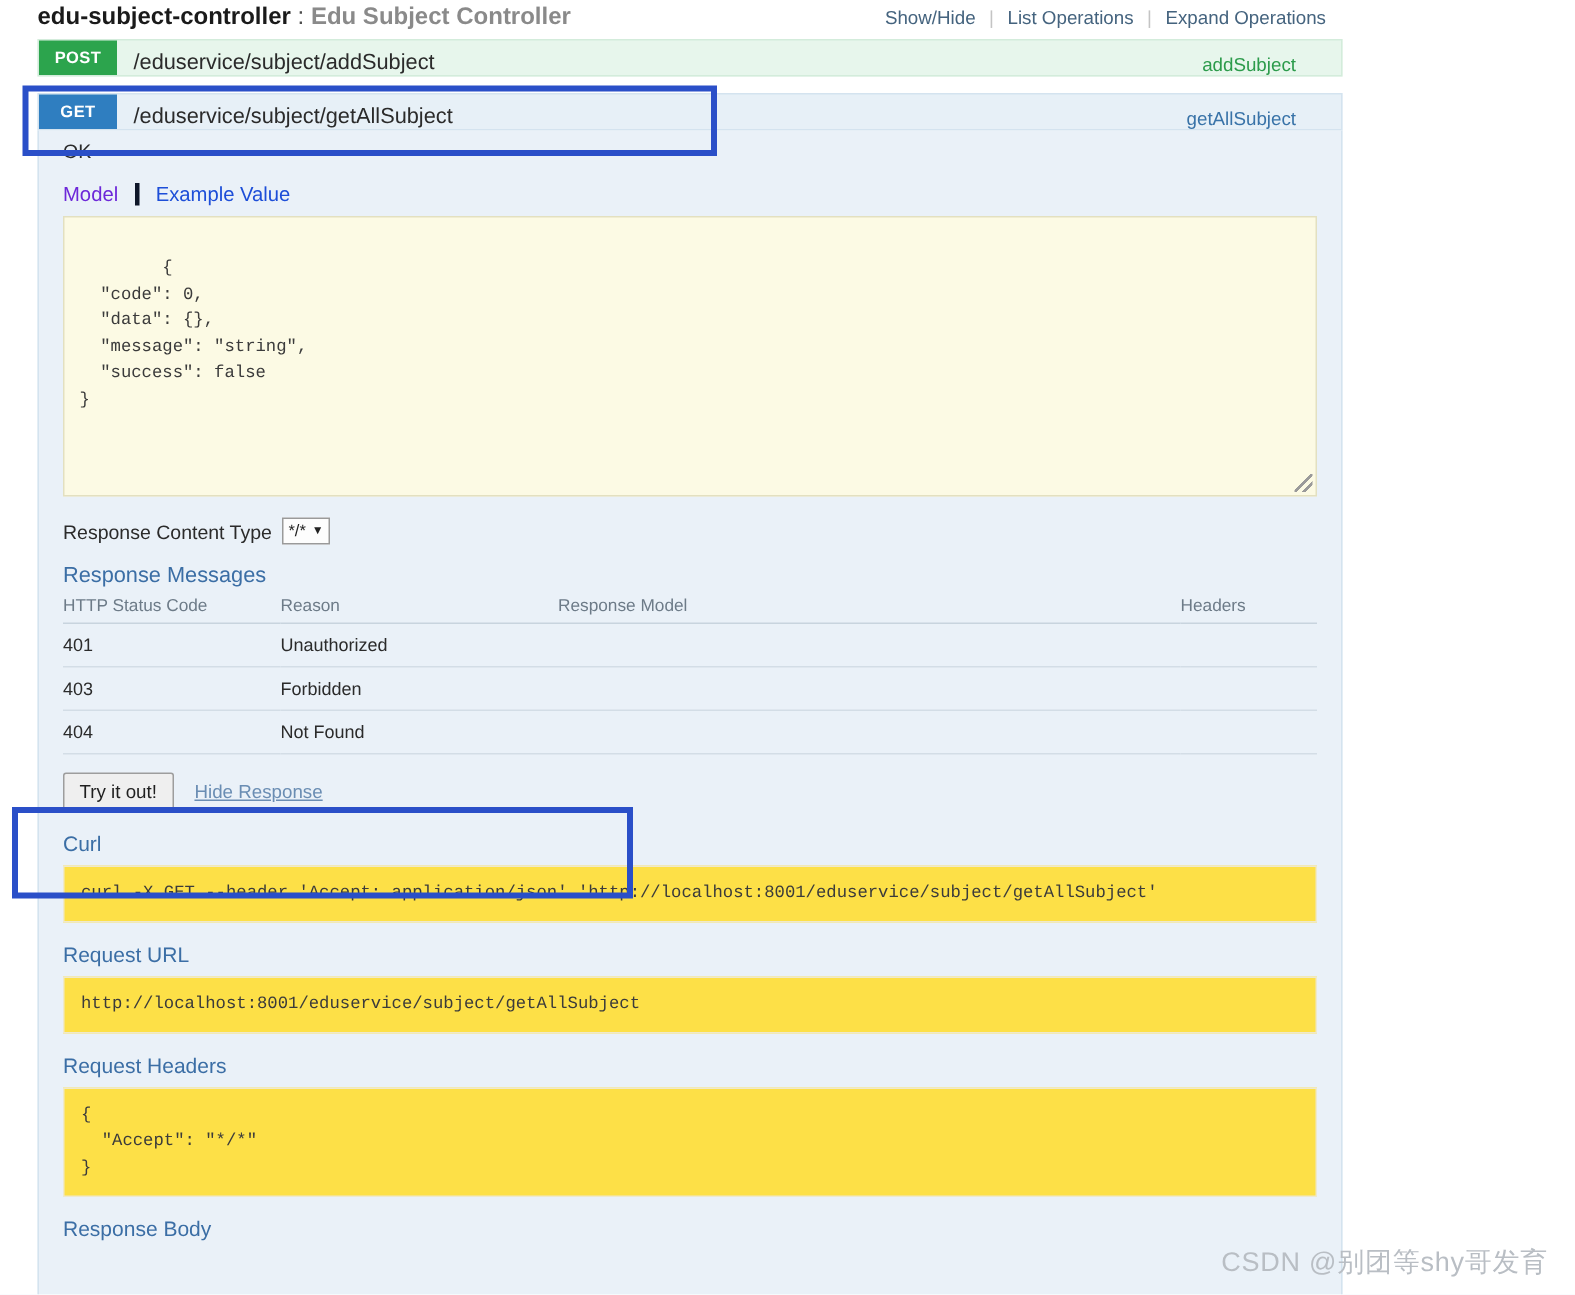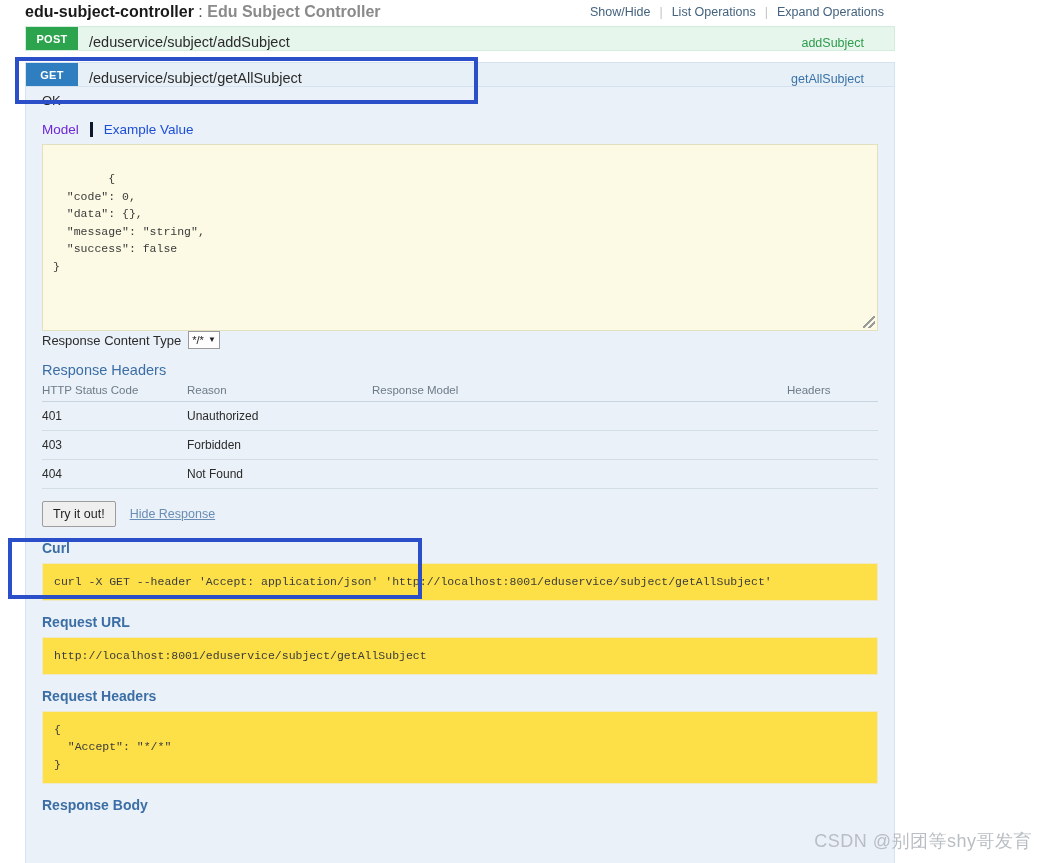--- a/index.html
+++ b/index.html
@@ -83,21 +83,21 @@
     color: #3b3b3b; white-space: pre; line-height: 1.52;
     padding: 8px 10px; position: relative; overflow: hidden;
   }
   .resize-grip {
     position: absolute; right: 2px; bottom: 2px; width: 12px; height: 12px;
     background:
       linear-gradient(135deg, transparent 45%, #9a9a9a 45%, #9a9a9a 55%, transparent 55%),
       linear-gradient(135deg, transparent 70%, #9a9a9a 70%, #9a9a9a 80%, transparent 80%);
   }
 
-  .ct-row { display: flex; align-items: center; gap: 7px; }
+  .ct-row { display: flex; align-items: center; gap: 7px; margin-top: 14px; }
   .ct-label { font-size: 13px; color: #2b2b2b; }
   .ct-select {
     font-family: "Liberation Sans", sans-serif; font-size: 11px;
     border: 1px solid #9a9a9a; background: #fdfdfd; color: #222;
     padding: 0 3px; height: 18px; line-height: 16px;
     display: inline-flex; align-items: center; gap: 4px; cursor: pointer;
   }
   .caret { font-size: 8px; color: #222; }
 
   table.msgs { width: 100%; border-collapse: collapse; margin-top: 3px; }
@@ -116,21 +116,21 @@
   .tryrow { display: flex; align-items: center; gap: 14px; margin-top: 12px; }
   .try-btn {
     font-family: "Liberation Sans", sans-serif; font-size: 12.5px; color: #1f1f1f;
     background: #efefef; border: 1px solid #9d9d9d; border-radius: 2px;
     padding: 5px 10px; cursor: pointer;
   }
   .hide-resp {
     font-size: 12.5px; color: #6a8db3; text-decoration: underline; cursor: pointer;
   }
 
-  .blk-title { font-size: 14px; color: #3b6ea5; margin-top: 13px; font-weight: bold; }
+  .blk-title { font-size: 14px; color: #3b6ea5; margin-top: 13px; }
   .mono-box {
     background: #fde047; border: 1px solid #efe9cc;
     font-family: "Liberation Mono", monospace; font-size: 11.5px;
     color: #3b3b3b; white-space: pre; line-height: 1.55;
     padding: 9px 11px; margin-top: 7px; overflow: hidden;
   }
 
   
   .annot {
     position: absolute; border: 4px solid #2a4fc8; pointer-events: none;
@@ -196,21 +196,21 @@
       </div>
 
       <div class="ct-row">
         <div class="ct-label">Response Content Type</div>
         <div class="ct-select">
           <span>*/*</span>
           <span class="caret">▼</span>
         </div>
       </div>
 
-      <div class="sec-head" style="margin-top:13px;">Response Headers</div>
+      <div class="sec-head" style="margin-top:13px;">Response Messages</div>
 
       <table class="msgs">
         <thead>
           <tr>
             <th class="col-code">HTTP Status Code</th>
             <th class="col-reason">Reason</th>
             <th class="col-model">Response Model</th>
             <th>Headers</th>
           </tr>
         </thead>

